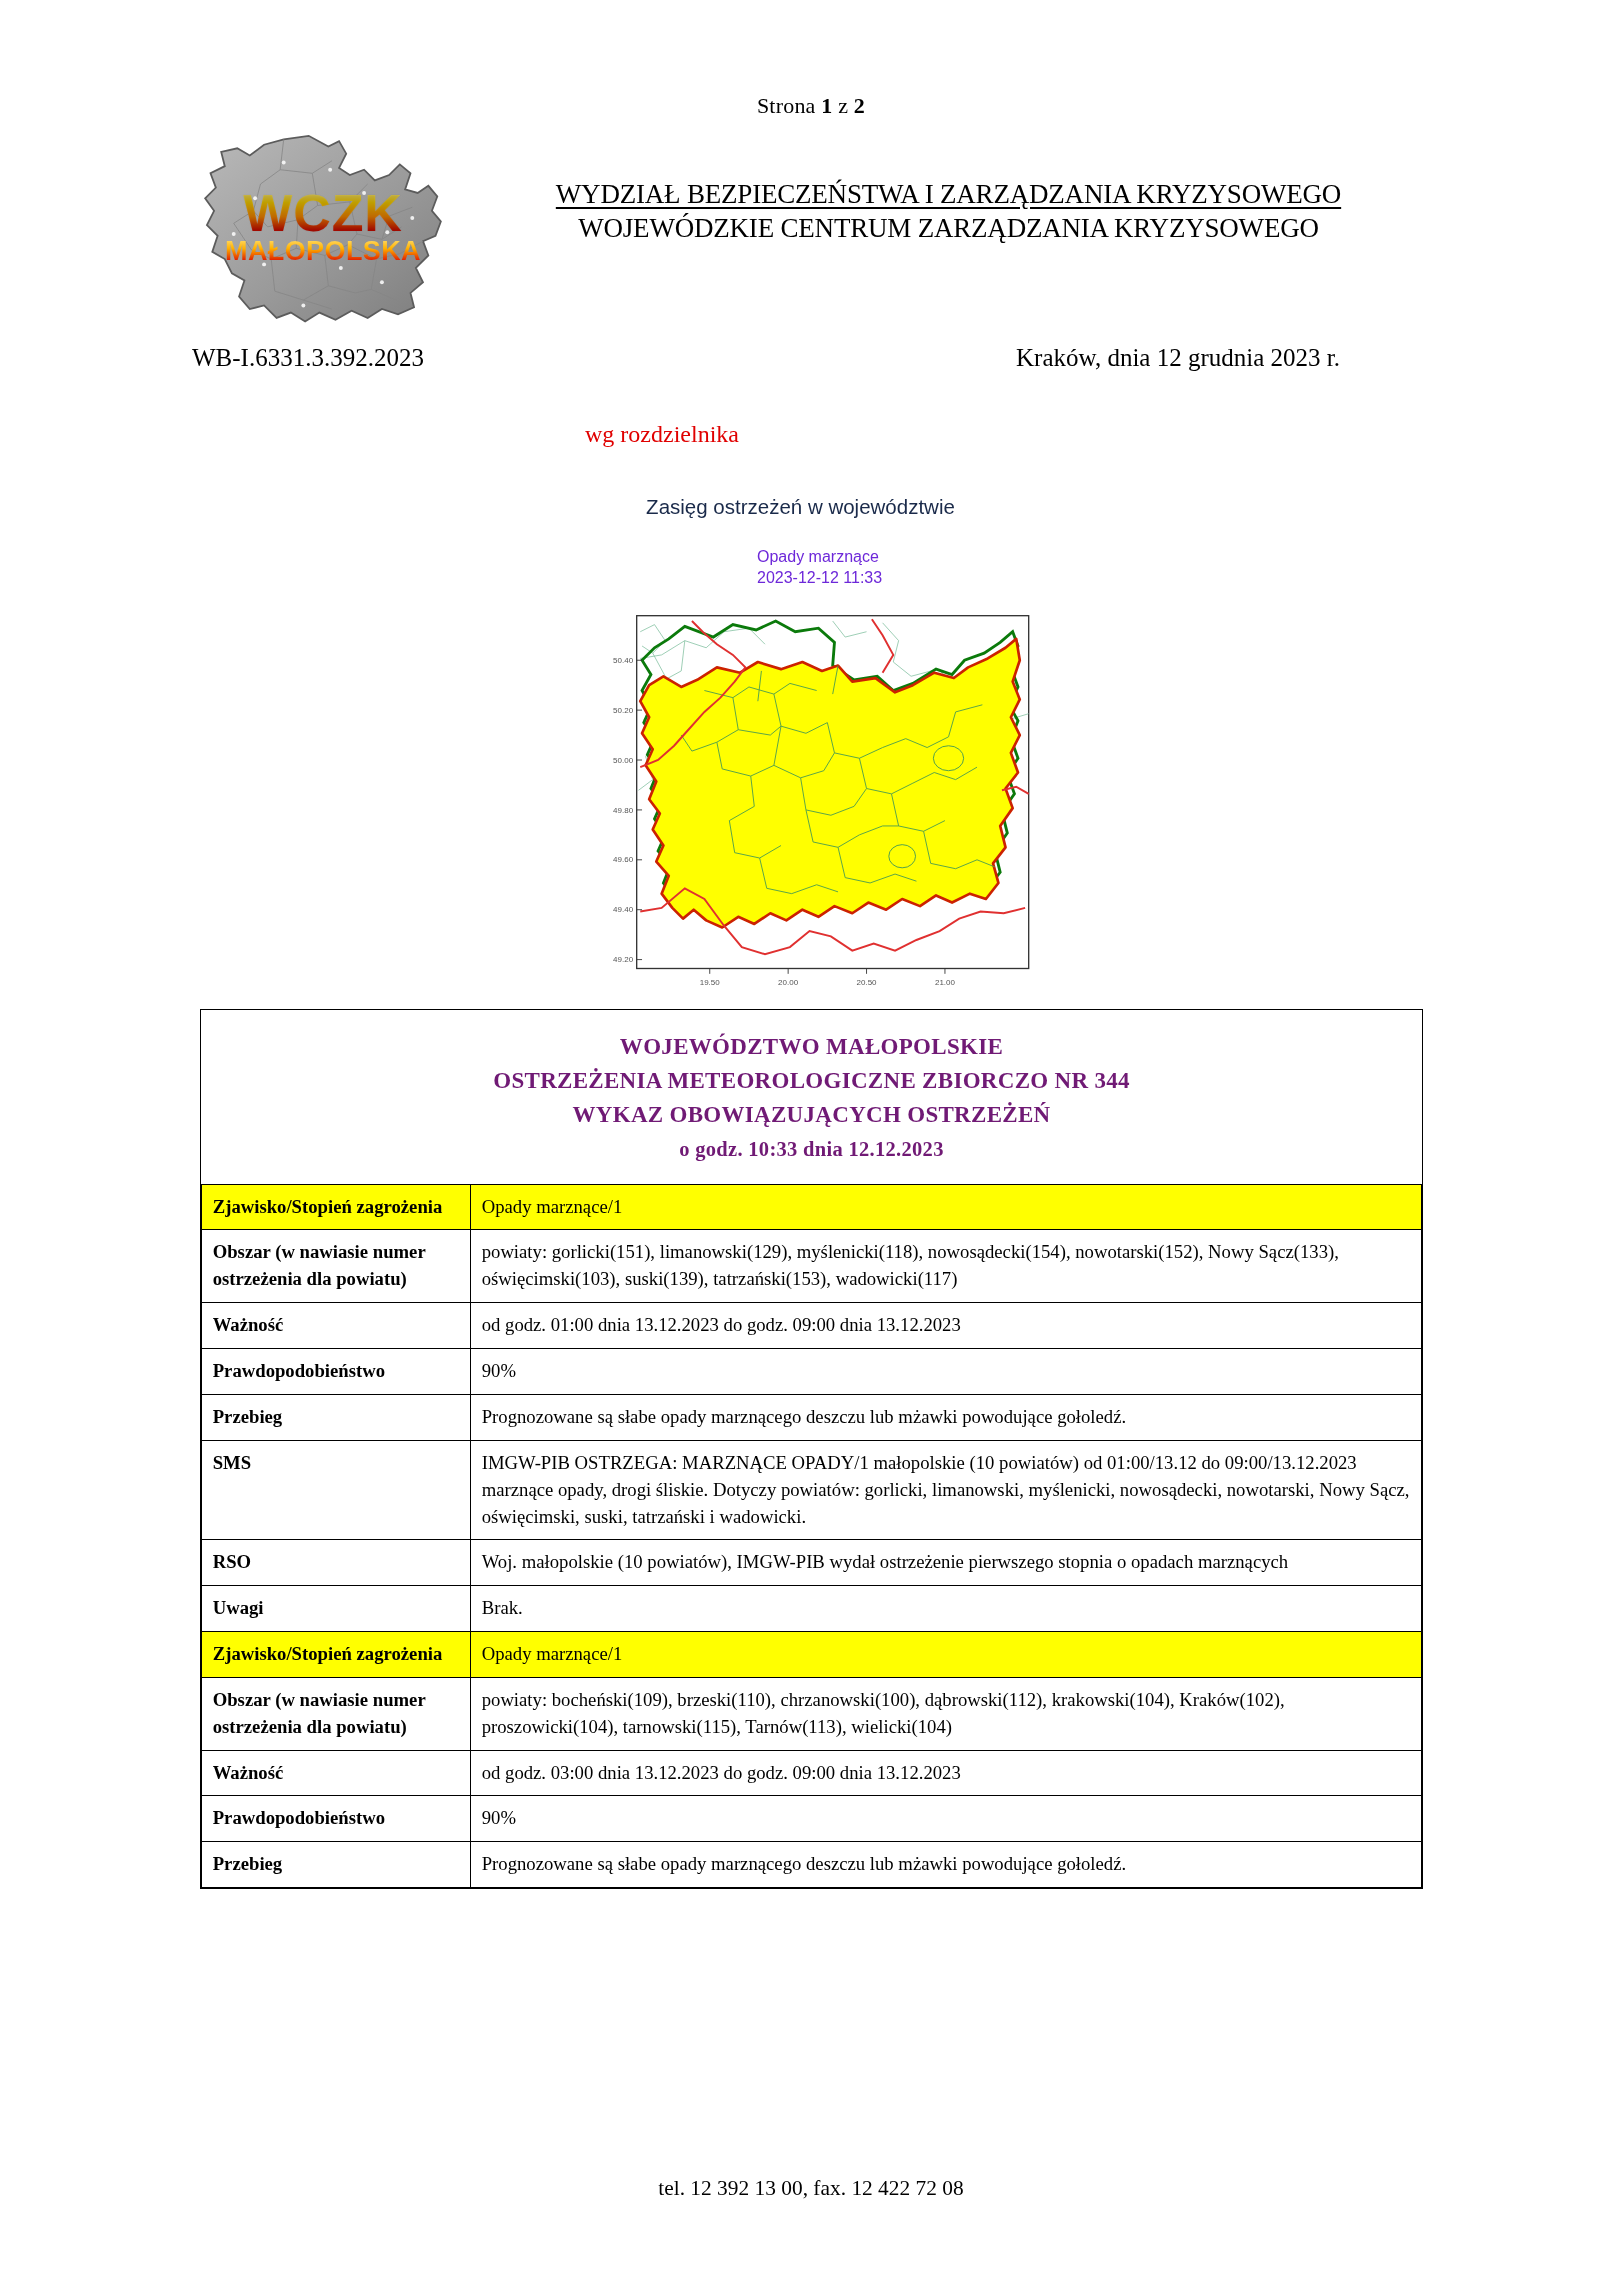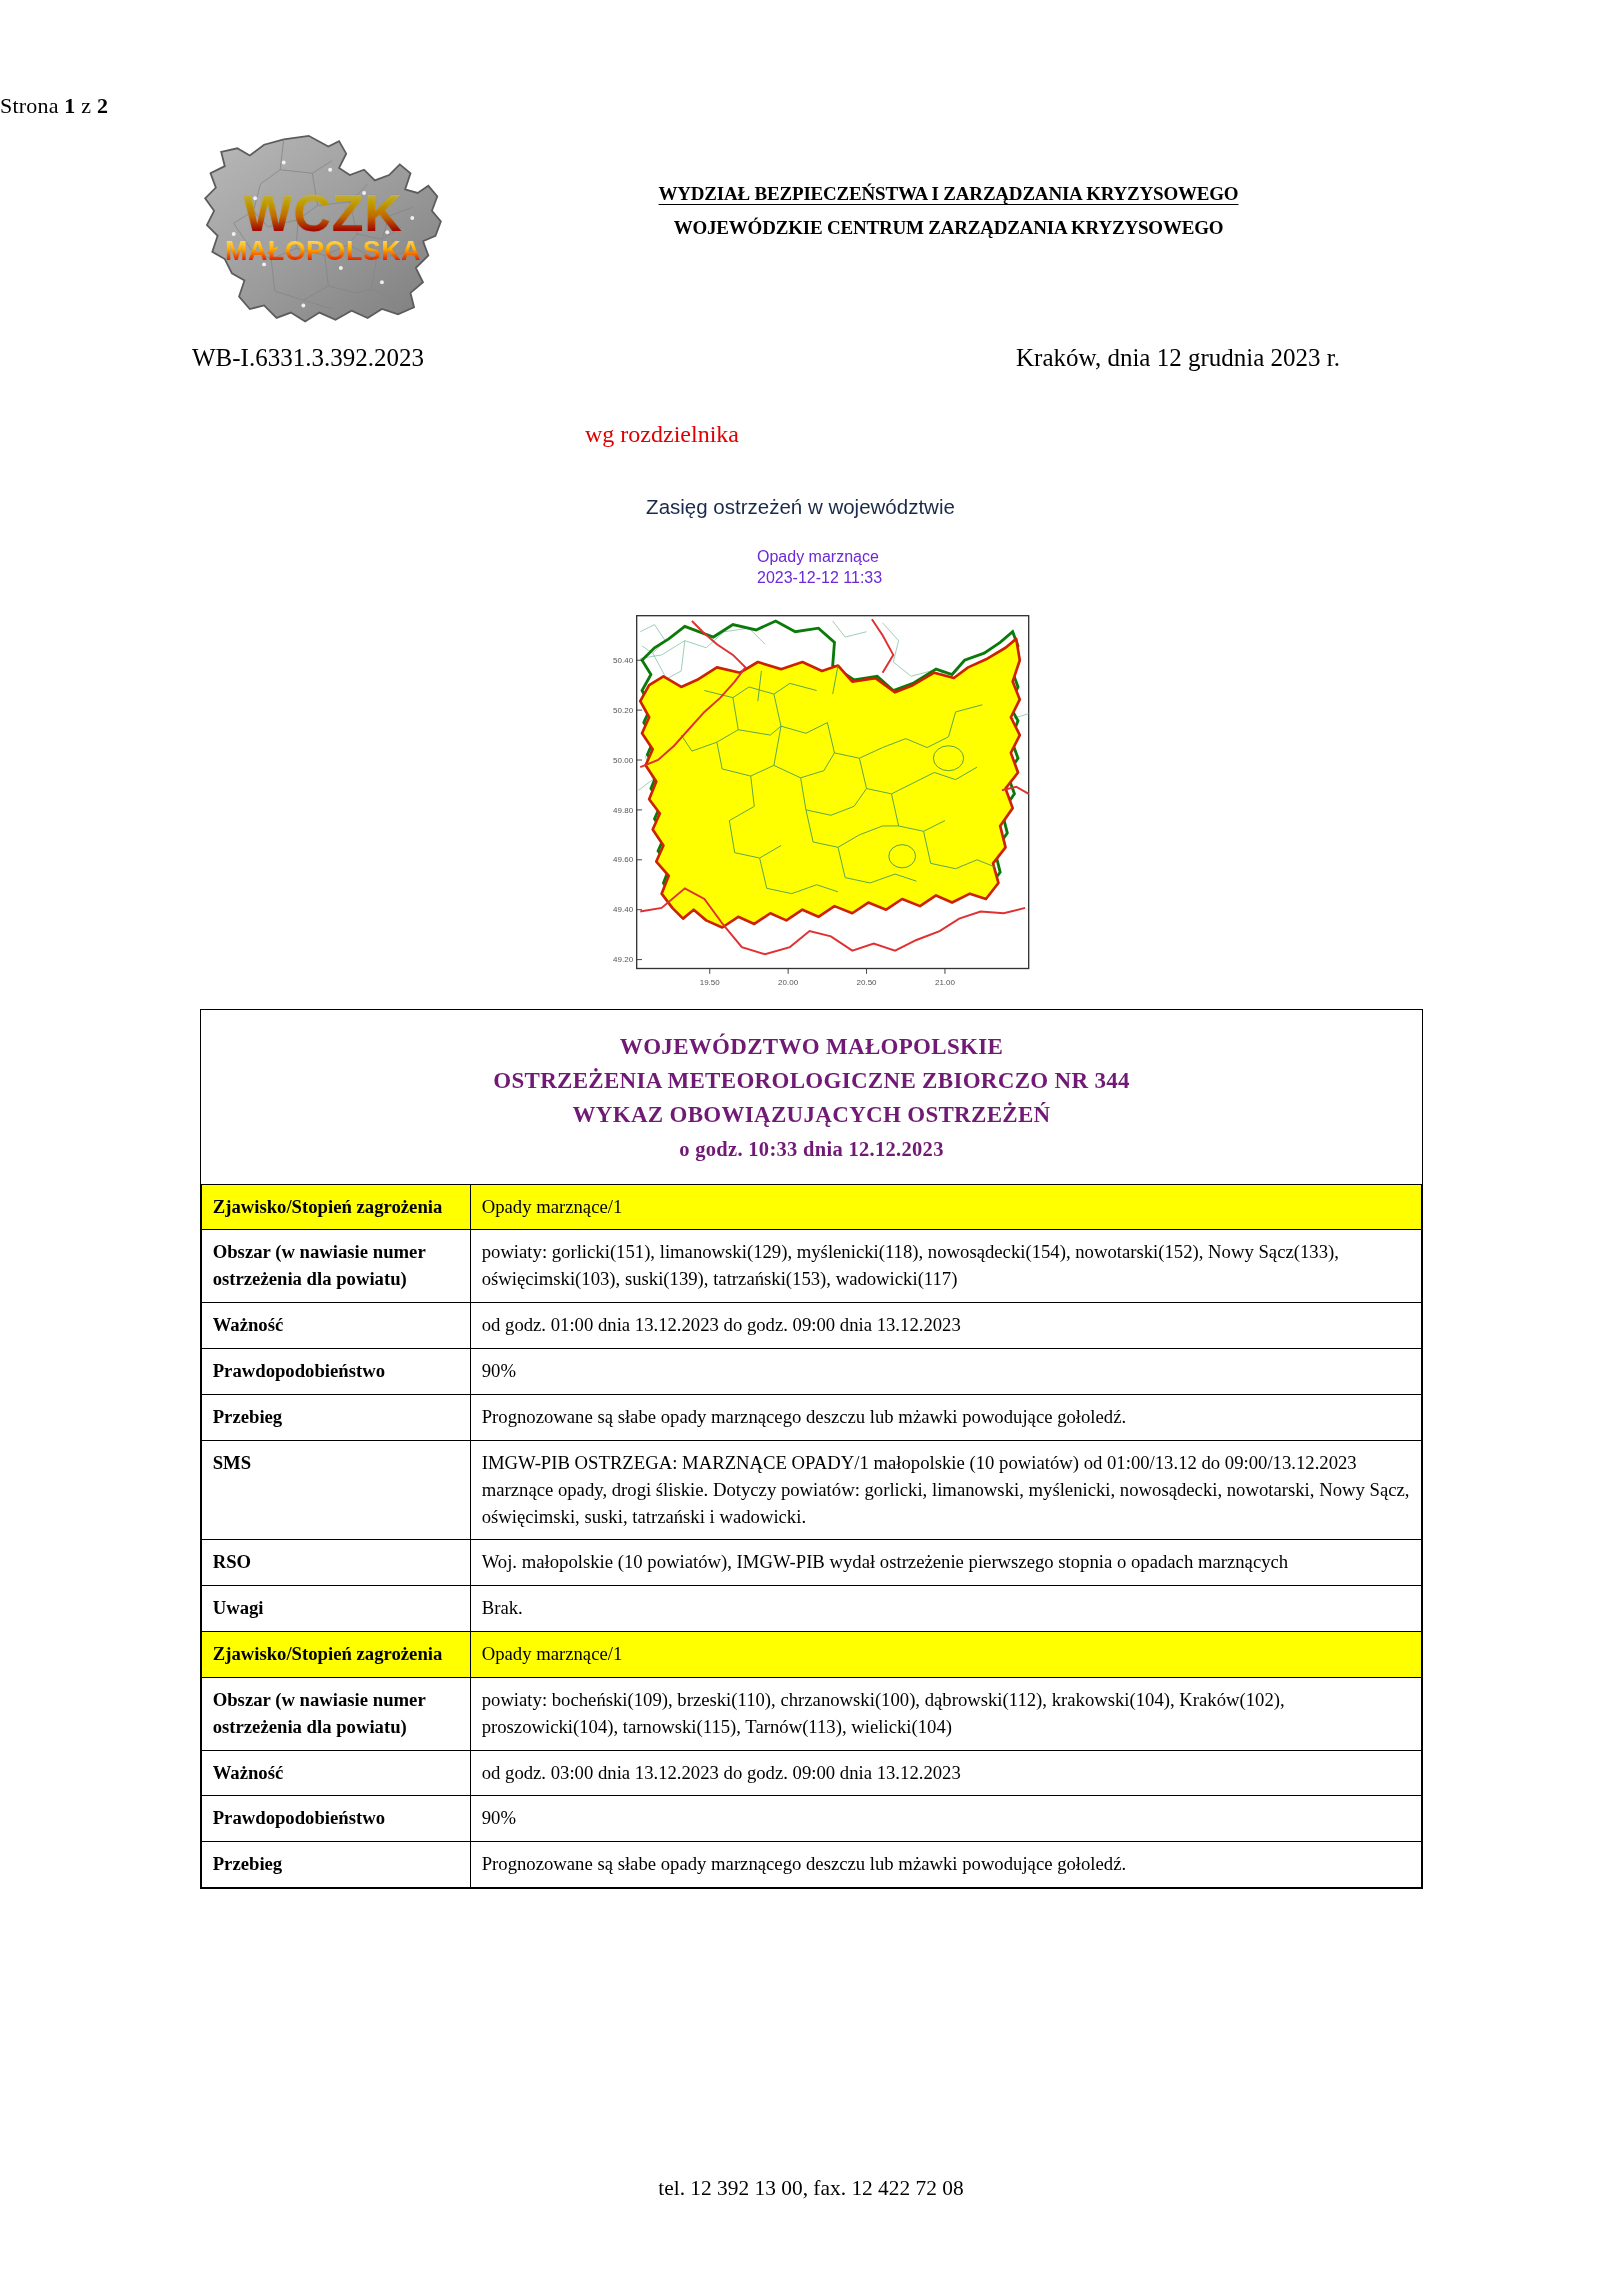--- a/index.html
+++ b/index.html
@@ -16,20 +16,21 @@
     color: #000000;
     overflow: hidden;
   }
 
   
   .page-number {
     position: absolute;
     top: 93px;
     left: 0;
     width: 1622px;
+    text-align: center;
     font-size: 22px;
     font-family: "Liberation Serif", serif;
     letter-spacing: 0.2px;
   }
   .page-number b { font-weight: bold; }
 
   
   .letterhead {
     position: absolute;
     top: 134px;
@@ -83,22 +84,22 @@
 
   .org-titles {
     position: absolute;
     left: 454px;
     top: 43px;
     width: 989px;
     text-align: center;
   }
   .org-line {
     font-family: "Liberation Serif", serif;
-    font-weight: bold;
-    font-size: 19px;
+    font-weight: normal;
+    font-size: 27px;
     line-height: 34px;
     letter-spacing: -0.2px;
     white-space: nowrap;
   }
   .org-line.underlined { text-decoration: underline; text-underline-offset: 3.6px; }
 
   
   .ref-row {
     position: absolute;
     top: 344px;

